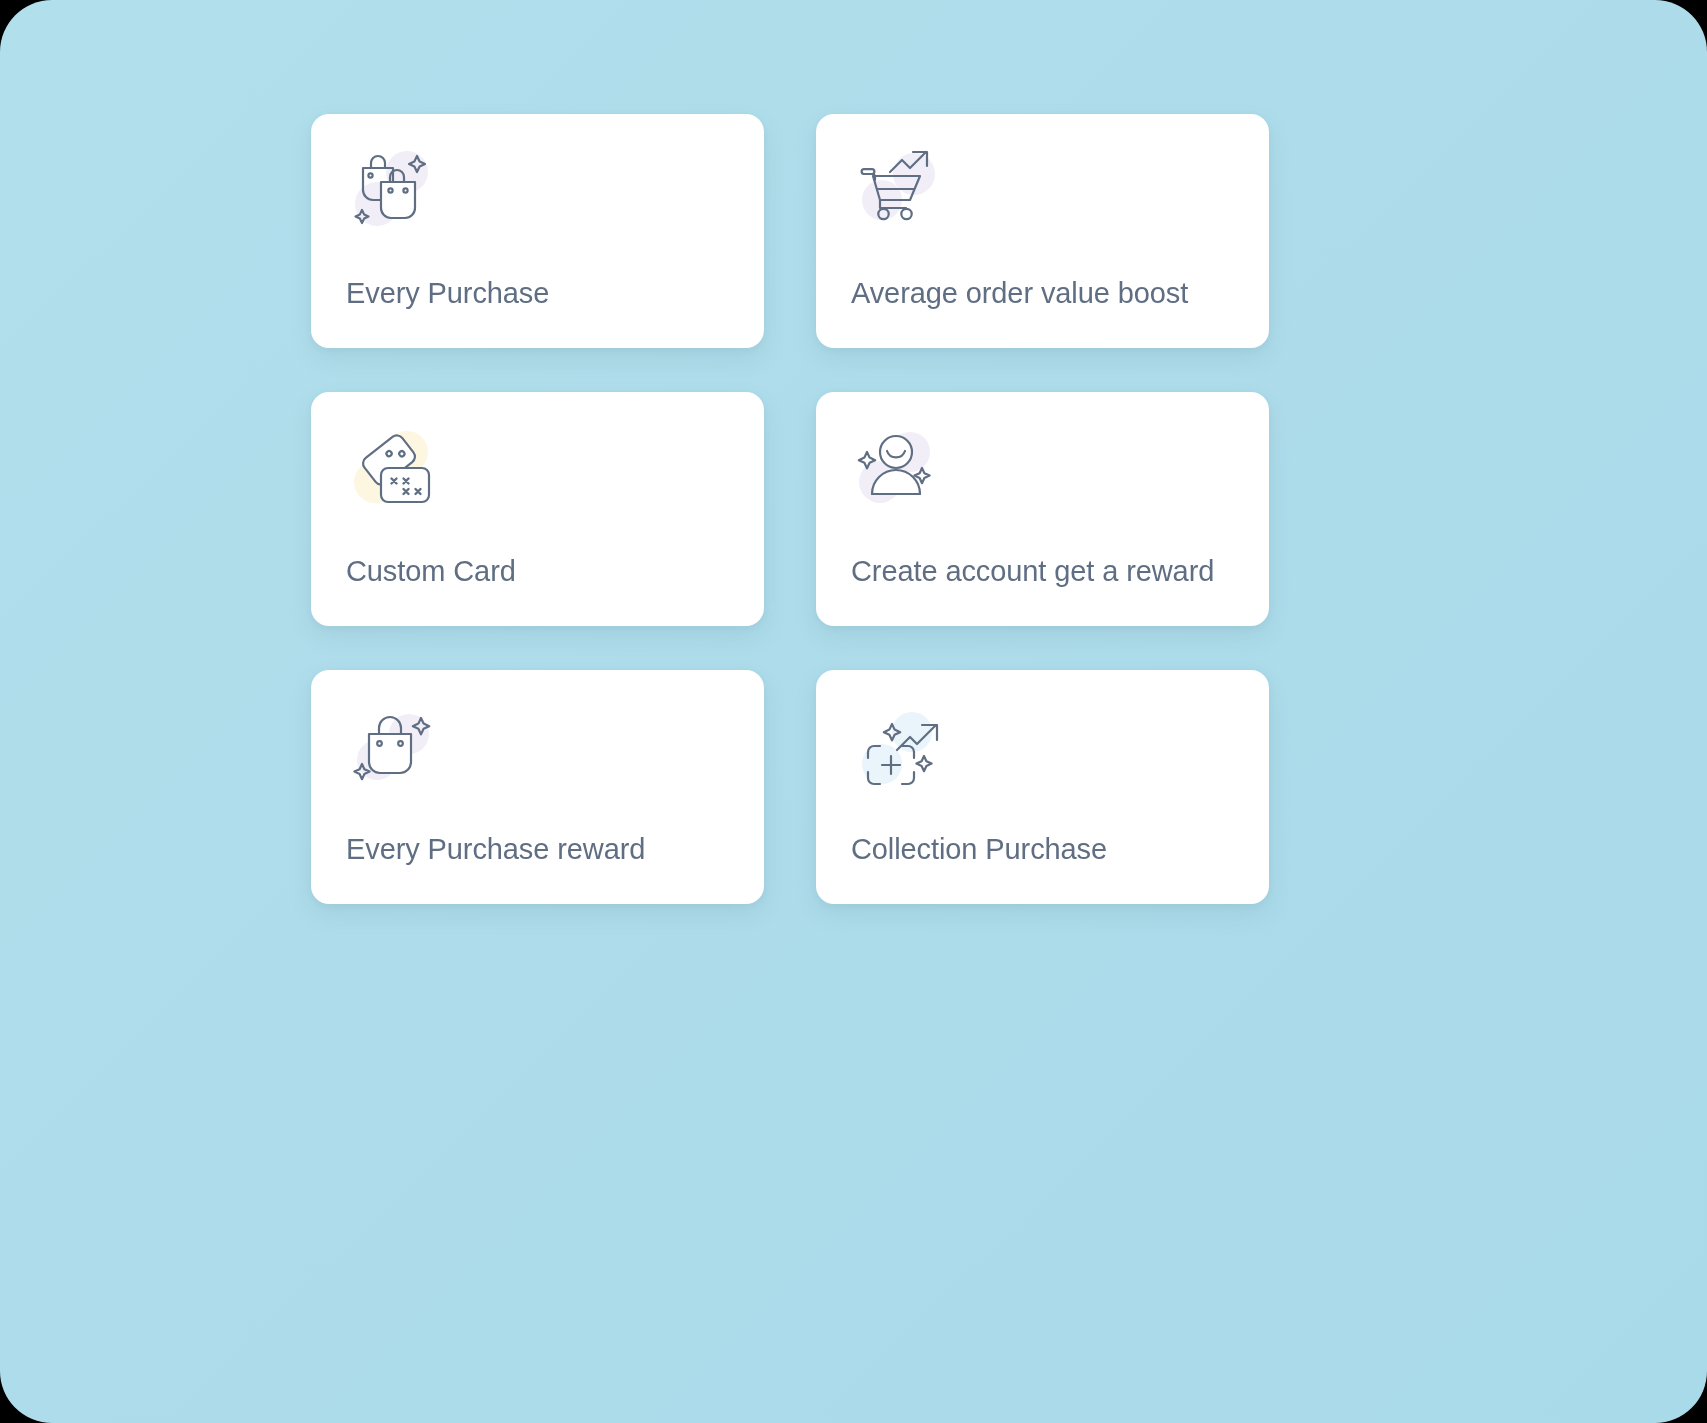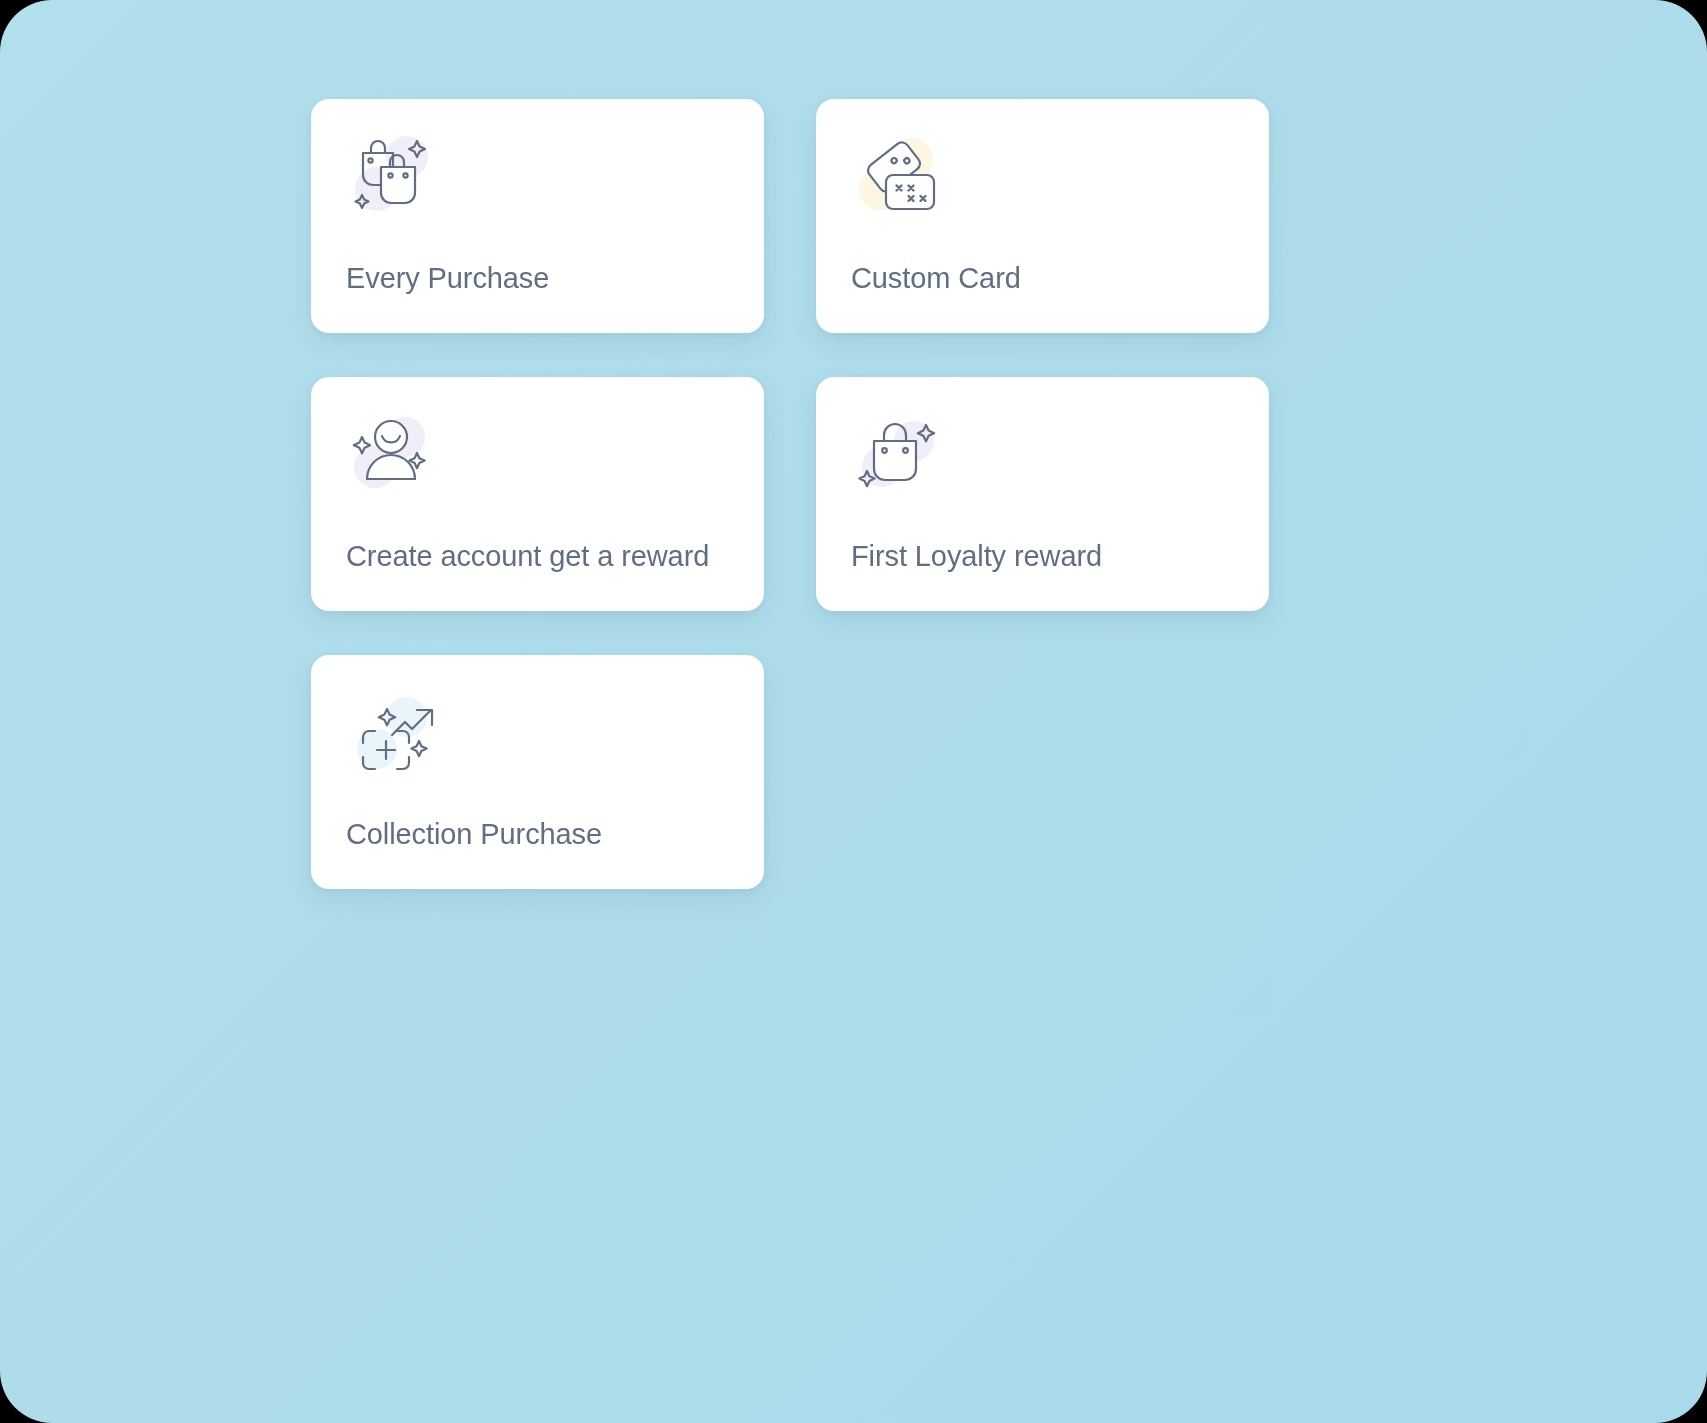--- a/index.html
+++ b/index.html
@@ -20,21 +20,21 @@
     height: 1423px;
     box-sizing: border-box;
     border-radius: 52px;
     background: linear-gradient(135deg, #b2dfec 0%, #aedcea 42%, #a9daea 100%);
     overflow: hidden;
   }
 
   #grid {
     position: absolute;
     left: 311px;
-    top: 99px;
+    top: 114px;
     width: 1085px;
     display: grid;
     grid-template-columns: 453px 453px;
     grid-column-gap: 52px;
     grid-row-gap: 44px;
   }
 
   .card {
     position: relative;
     height: 234px;
@@ -89,20 +89,40 @@
             <circle cx="45.5" cy="48.5" r="2.1"></circle>
             <circle cx="60.5" cy="48.5" r="2.1"></circle>
             <path d="M72 14 l2.6 5.4 5.4 2.6 -5.4 2.6 -2.6 5.4 -2.6 -5.4 -5.4 -2.6 5.4 -2.6 Z"></path>
             <path d="M17 68 l2.1 4.4 4.4 2.1 -4.4 2.1 -2.1 4.4 -2.1 -4.4 -4.4 -2.1 4.4 -2.1 Z"></path>
           </g>
         </svg>
       </div>
       <div class="card-title">Every Purchase</div>
     </div>
 
+    <div class="card">
+      <div class="card-icon">
+        <svg viewBox="0 0 96 96" fill="none">
+          <circle class="blob" cx="64" cy="32" r="21" fill="#f1eef7"></circle>
+          <circle class="blob" cx="32" cy="58" r="20" fill="#f1eef7"></circle>
+          <g stroke="#5f6e83" stroke-width="2.2" stroke-linecap="round" stroke-linejoin="round">
+            <path d="M14 32 h8 a3 3 0 0 1 3 3 v3"></path>
+            <path d="M14 32 a2.4 2.4 0 0 1 0 -4.8 h8 a2.4 2.4 0 0 1 0 4.8"></path>
+            <path d="M23 34 H70 L60 58 H30 Z"></path>
+            <path d="M27 47 H64"></path>
+            <path d="M30 58 v8 h26"></path>
+            <circle cx="33.5" cy="72" r="5.2"></circle>
+            <circle cx="56.5" cy="72" r="5.2"></circle>
+            <path d="M40 30 L52 18 L60 26 L76 10"></path>
+            <path d="M63 10 H77 V24"></path>
+          </g>
+        </svg>
+      </div>
+      <div class="card-title">Average order value boost</div>
+    </div>
 
     <div class="card">
       <div class="card-icon">
         <svg viewBox="0 0 96 96" fill="none">
           <circle class="blob" cx="62" cy="32" r="21" fill="#fdf6e0"></circle>
           <circle class="blob" cx="30" cy="62" r="21" fill="#fdf6e0"></circle>
           <g stroke="#5f6e83" stroke-width="2.2" stroke-linecap="round" stroke-linejoin="round">
             <g transform="rotate(-38 44 40)">
               <rect x="20" y="24" width="48" height="32" rx="7" fill="#ffffff"></rect>
               <circle cx="48" cy="35" r="2.6"></circle>
@@ -148,21 +168,21 @@
           <g stroke="#5f6e83" stroke-width="2.2" stroke-linecap="round" stroke-linejoin="round">
             <path d="M24 36 H66 V64 a11 11 0 0 1 -11 11 H35 a11 11 0 0 1 -11 -11 Z" fill="#ffffff"></path>
             <path d="M34 36 v-6 a11 11 0 0 1 22 0 v6"></path>
             <circle cx="34.5" cy="45.5" r="2.3"></circle>
             <circle cx="55.5" cy="45.5" r="2.3"></circle>
             <path d="M76 20 l2.6 5.6 5.6 2.6 -5.6 2.6 -2.6 5.6 -2.6 -5.6 -5.6 -2.6 5.6 -2.6 Z"></path>
             <path d="M17 66 l2.4 5.2 5.2 2.4 -5.2 2.4 -2.4 5.2 -2.4 -5.2 -5.2 -2.4 5.2 -2.4 Z"></path>
           </g>
         </svg>
       </div>
-      <div class="card-title">First Loyalty reward</div>
+      <div class="card-title">Every Purchase reward</div>
     </div>
 
     <div class="card">
       <div class="card-icon">
         <svg viewBox="0 0 96 96" fill="none">
           <circle class="blob" cx="62" cy="34" r="20" fill="#eaf4fb"></circle>
           <circle class="blob" cx="32" cy="66" r="20" fill="#eaf4fb"></circle>
           <g stroke="#5f6e83" stroke-width="2.2" stroke-linecap="round" stroke-linejoin="round">
             <path d="M18 60 v-6 a6 6 0 0 1 6 -6 h6"></path>
             <path d="M52 48 h6 a6 6 0 0 1 6 6 v6"></path>

